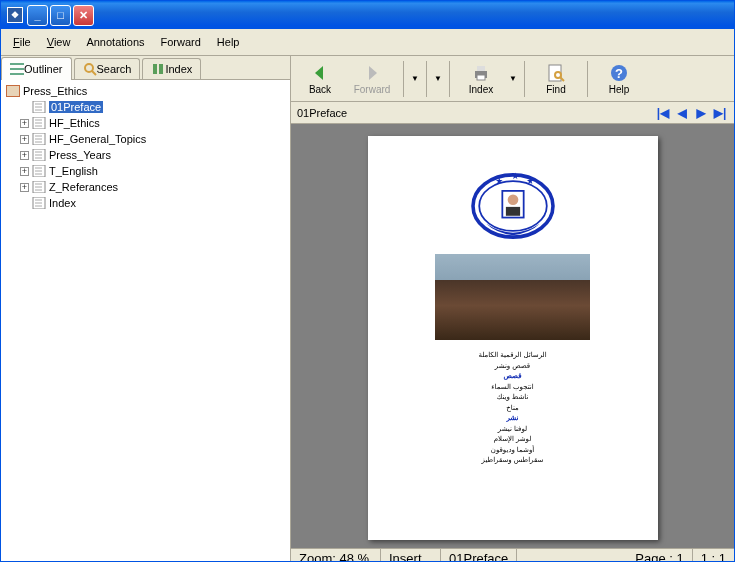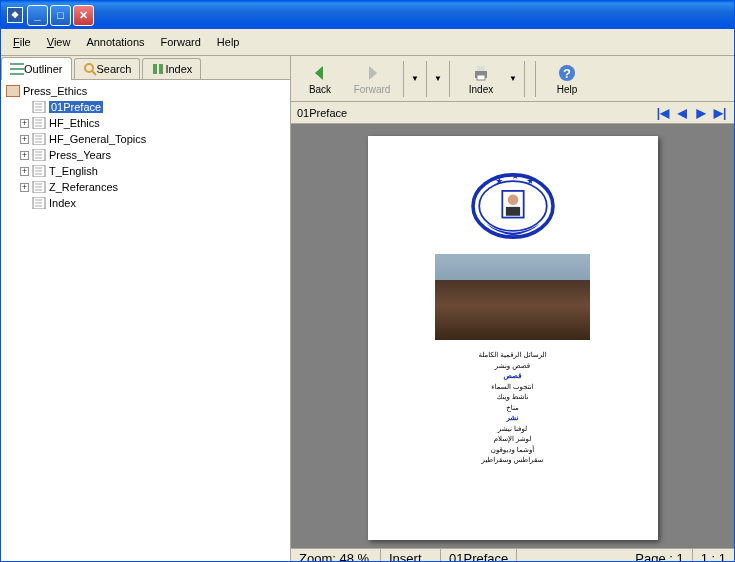--- a/index.html
+++ b/index.html
@@ -200,20 +200,28 @@
       <div class="tool-btn">
         <svg class="ticon" viewBox="0 0 20 20">
             <rect x="4" y="8" width="12" height="7" fill="#888"></rect>
             <rect x="6" y="3" width="8" height="5" fill="#ddd"></rect>
             <rect x="6" y="12" width="8" height="5" fill="#fff" stroke="#888"></rect>
           </svg>
         <span>Index</span>
       </div>
       <div class="dropdown-arrow">▼</div>
       <div class="tool-sep"></div>
+      <div class="tool-btn">
+        <svg class="ticon" viewBox="0 0 20 20">
+            <rect x="3" y="2" width="12" height="16" fill="#fff" stroke="#888"></rect>
+            <circle cx="12" cy="12" r="3" fill="none" stroke="#d4a040" stroke-width="2"></circle>
+            <line x1="14" y1="14" x2="18" y2="18" stroke="#d4a040" stroke-width="2"></line>
+          </svg>
+        <span>Find</span>
+      </div>
       <div class="tool-sep"></div>
       <div class="tool-btn">
         <svg class="ticon" viewBox="0 0 20 20">
             <circle cx="10" cy="10" r="8" fill="#4a7ed8"></circle>
             <text x="10" y="15" text-anchor="middle" fill="#fff" font-size="13" font-weight="bold">?</text>
           </svg>
         <span>Help</span>
       </div>
     </div>
 

